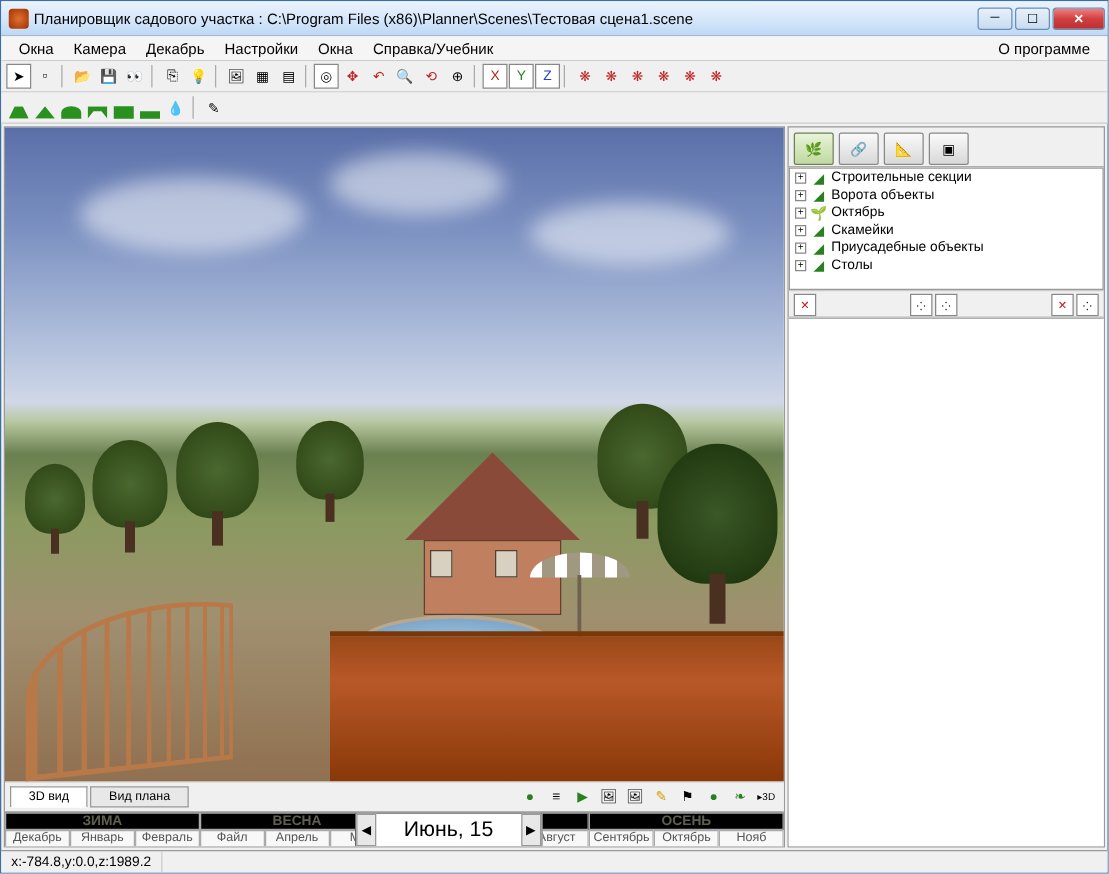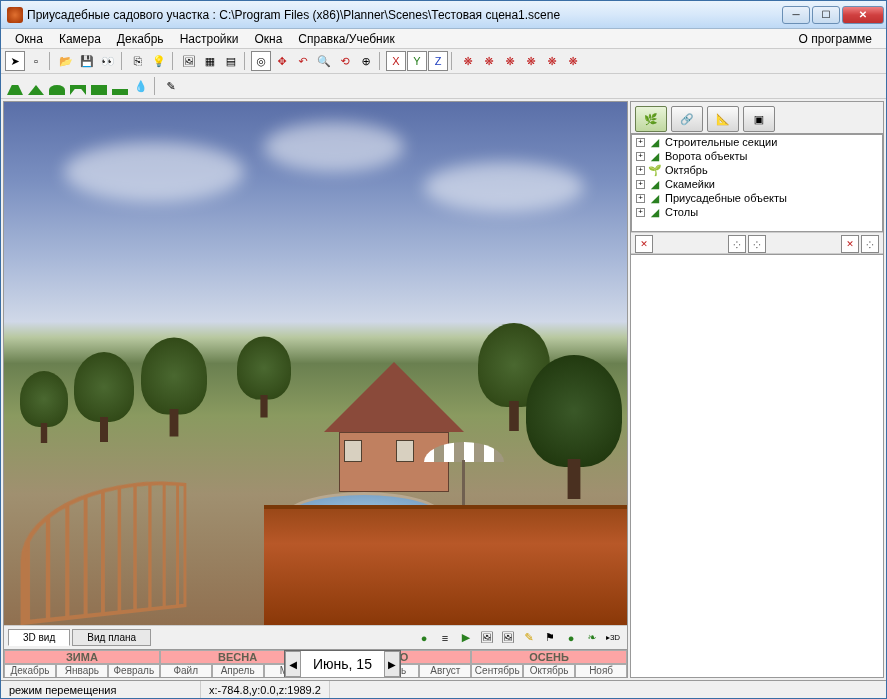--- a/index.html
+++ b/index.html
@@ -35,26 +35,26 @@
 .gate-left { position: absolute; bottom: 10px; left: 20px; width: 180px; height: 140px; background: repeating-linear-gradient(90deg, #b87848, #b87848 4px, transparent 4px, transparent 18px); border: 4px solid #b87848; border-radius: 100% 0 0 0 / 60% 0 0 0; transform: perspective(300px) rotateY(25deg); }
 .bench { position: absolute; width: 60px; height: 30px; background: #b87040; }
 .umbrella { position: absolute; left: 420px; top: 340px; width: 80px; height: 20px; background: repeating-linear-gradient(90deg, #fff 0 10px, #a09880 10px 20px); border-radius: 50% 50% 0 0 / 100% 100% 0 0; }
 .umbrella-pole { position: absolute; left: 458px; top: 358px; width: 3px; height: 90px; background: #706050; }
 .view-tabs { height: 24px; display: flex; align-items: center; padding: 0 4px; border-top: 1px solid #ccc; gap: 2px; background: #f0f0f0; }
 .view-tab { padding: 2px 14px; border: 1px solid #999; background: #e8e8e8; font-size: 10px; cursor: pointer; }
 .view-tab.active { background: #fff; border-bottom-color: #fff; }
 .view-toolbar { margin-left: auto; display: flex; gap: 1px; align-items: center; }
 .timeline { height: 28px; border-top: 1px solid #999; background: #f0f0f0; position: relative; overflow: hidden; }
 .season-row { height: 14px; display: flex; }
-.season { flex: 1; text-align: center; font-weight: bold; font-size: 11px; border: 1px solid #aaa; background: #fca5a5; color: #606050; }
+.season { flex: 1; text-align: center; font-weight: bold; font-size: 11px; border: 1px solid #aaa; background: #000000; color: #606050; }
 .month-row { height: 14px; display: flex; position: relative; }
 .month { flex: 1; text-align: center; font-size: 10px; border: 1px solid #aaa; background: #f8f8f8; color: #555; white-space: nowrap; overflow: hidden; }
 .date-indicator { position: absolute; top: -14px; left: 280px; height: 28px; display: flex; align-items: center; background: #fff; border: 1px solid #666; z-index: 5; }
 .date-arrow { width: 16px; height: 26px; display: flex; align-items: center; justify-content: center; cursor: pointer; font-size: 10px; background: #e8e8e8; border: 1px solid #999; }
-.date-text { padding: 0 12px; font-size: 14px; }
+.date-text { padding: 0 22px; font-size: 17px; }
 .statusbar { height: 18px; border-top: 1px solid #999; display: flex; align-items: center; font-size: 11px; background: #f0f0f0; }
 .status-cell { padding: 0 8px; border-right: 1px solid #ccc; height: 100%; display: flex; align-items: center; }
 .right-panel { width: 254px; display: flex; flex-direction: column; border: 1px solid #999; margin: 2px 2px 2px 0; background: #f0f0f0; }
 .rp-tabs { height: 32px; display: flex; gap: 4px; padding: 4px; border-bottom: 1px solid #999; }
 .rp-tab { width: 32px; height: 26px; border: 1px solid #888; background: linear-gradient(to bottom, #fafafa, #d8d8d8); display: flex; align-items: center; justify-content: center; cursor: pointer; border-radius: 2px; }
 .rp-tab.active { background: linear-gradient(to bottom, #e8f4d8, #c0d8a0); border-color: #6a8050; }
 .rp-header { height: 18px; background: linear-gradient(to bottom, #b0b0b0, #909090); color: #fff; text-align: center; font-size: 11px; line-height: 18px; border-bottom: 1px solid #777; }
 .tree-list { height: 98px; background: #fff; border: 1px solid #999; margin: 0; overflow-y: scroll; font-size: 11px; }
 .tree-item { display: flex; align-items: center; padding: 1px 4px; gap: 3px; cursor: pointer; white-space: nowrap; }
 .tree-expand { width: 9px; height: 9px; border: 1px solid #888; display: flex; align-items: center; justify-content: center; font-size: 8px; line-height: 1; }
@@ -69,21 +69,21 @@
 .terrain-btn { width: 20px; height: 18px; display:flex; align-items:flex-end; justify-content:center; cursor:pointer; }
 .terrain-shape { width: 16px; height: 10px; background: #2a9020; }
 </style>
 </head>
 <body>
 
 <div class="window">
 
   <div class="titlebar">
     <div class="titlebar-icon"></div>
-    <div class="titlebar-text">Приусадебные садового участка : C:\Program Files (x86)\Planner\Scenes\Тестовая сцена1.scene</div>
+    <div class="titlebar-text">Планировщик садового участка : C:\Program Files (x86)\Planner\Scenes\Тестовая сцена1.scene</div>
     <div class="win-buttons">
       <div class="win-btn win-min">─</div>
       <div class="win-btn win-max">☐</div>
       <div class="win-btn win-close">✕</div>
     </div>
   </div>
 
   <div class="menubar">
     <div class="menu-item">Окна</div>
     <div class="menu-item">Камера</div>
@@ -298,17 +298,16 @@
             </div>
           <div class="rp-tbtn">⁘</div>
         </div>
       </div>
       <div class="rp-content"></div>
     </div>
 
   </div>
 
   <div class="statusbar">
-    <div class="status-cell" style="width:200px">режим перемещения</div>
     <div class="status-cell">x:-784.8,y:0.0,z:1989.2</div>
   </div>
 
 </div>
 
 </body></html>

